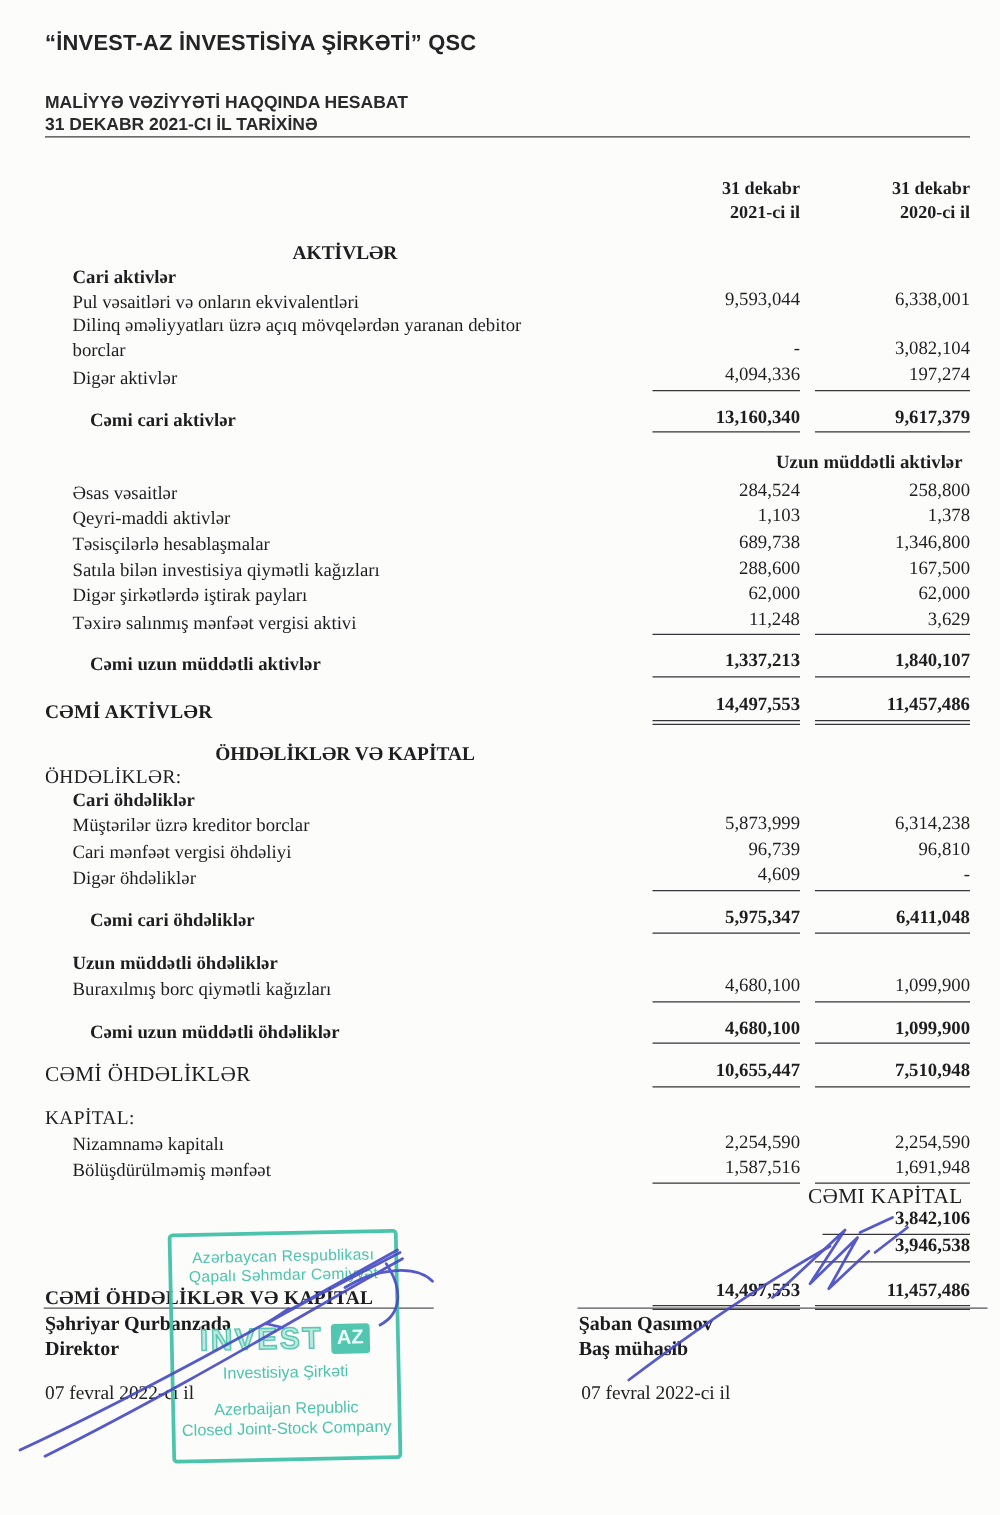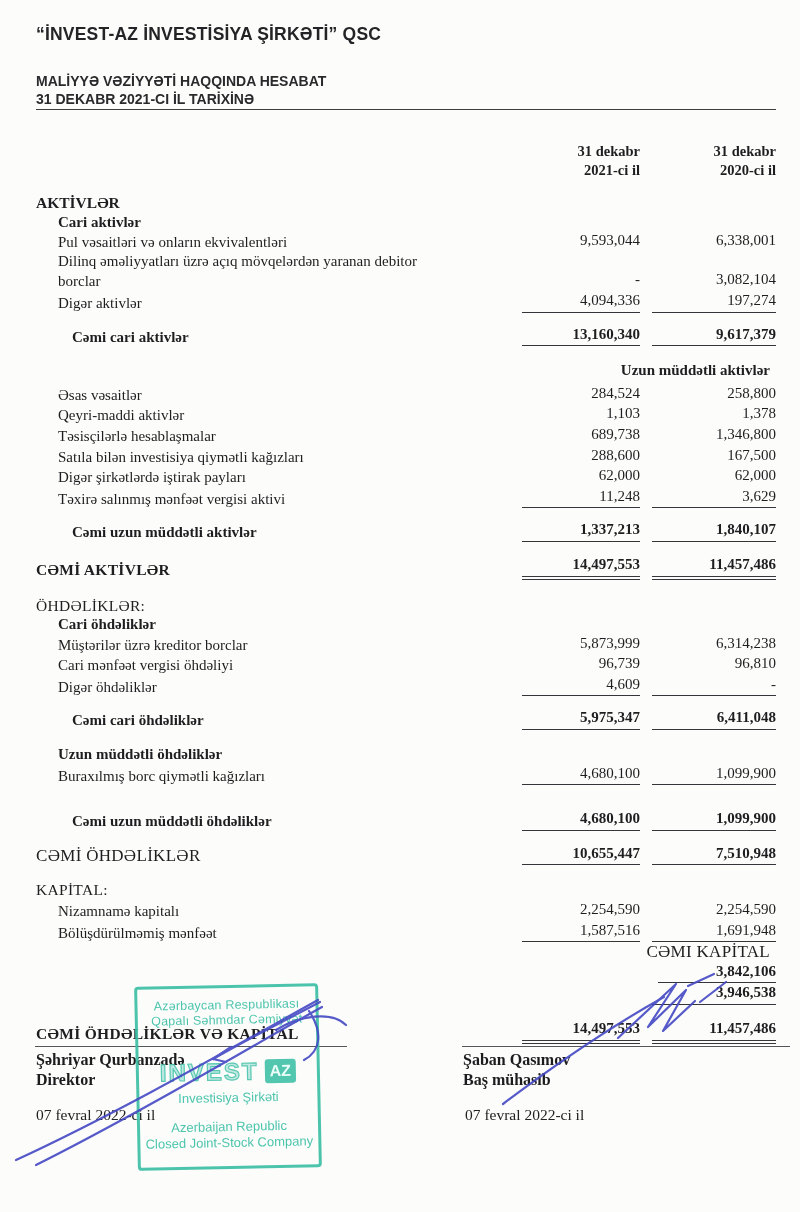--- a/index.html
+++ b/index.html
@@ -25,21 +25,21 @@
 
   
   .colheads{display:flex;justify-content:flex-end;margin:32px 0 14px 0;padding:0 24px 0 36px;}
   .colhead{width:118px;text-align:right;font-weight:bold;font-size:14.5px;line-height:19px;}
   .colhead.c2{width:124px;margin-left:12px;}
 
   
   .tbl{padding:0 24px 0 36px;}
   .row{display:flex;align-items:flex-end;line-height:18.6px;font-size:15px;}
   .lab{flex:1;padding-right:6px;}
-  .row.sec .lab{font-weight:bold;font-size:15.5px;}
+  .row.sec .lab{font-weight:bold;font-size:15.5px;text-align:center;}
   .row.sub .lab{font-weight:bold;padding-left:22px;}
   .row.item .lab{padding-left:22px;}
   .row.total .lab{font-weight:bold;padding-left:36px;}
   .row.grandB .lab{font-weight:bold;font-size:15.5px;letter-spacing:.3px;}
   .row.grandR .lab{font-size:17px;letter-spacing:.3px;}
   .row.caps .lab{font-size:15.5px;letter-spacing:.3px;}
   .num{width:118px;text-align:right;padding-bottom:2px;}
   .num.n2{width:124px;margin-left:12px;}
   .row.total .num,.row.grandB .num,.row.grandR .num{font-weight:bold;}
   .num.r1{border-bottom:1.6px solid #35353a;}
@@ -182,20 +182,21 @@
         <span class="lab">Cəmi uzun müddətli aktivlər</span>
         <span class="num n1 r1">1,337,213</span>
         <span class="num n2 r1">1,840,107</span>
       </div>
       <div class="row grandB" style="margin-top: 13px;">
         <span class="lab">CƏMİ AKTİVLƏR</span>
         <span class="num n1 r2">14,497,553</span>
         <span class="num n2 r2">11,457,486</span>
       </div>
       <div class="row sec" style="margin-top: 15px;">
+        <span class="lab">ÖHDƏLİKLƏR VƏ KAPİTAL</span>
         <span class="num n1"></span>
         <span class="num n2"></span>
       </div>
       <div class="row caps">
         <span class="lab">ÖHDƏLİKLƏR:</span>
         <span class="num n1"></span>
         <span class="num n2"></span>
       </div>
       <div class="row sub">
         <span class="lab">Cari öhdəliklər</span>
@@ -225,21 +226,21 @@
       <div class="row sub" style="margin-top: 15px;">
         <span class="lab">Uzun müddətli öhdəliklər</span>
         <span class="num n1"></span>
         <span class="num n2"></span>
       </div>
       <div class="row item">
         <span class="lab">Buraxılmış borc qiymətli kağızları</span>
         <span class="num n1 r1">4,680,100</span>
         <span class="num n2 r1">1,099,900</span>
       </div>
-      <div class="row total" style="margin-top: 24px;">
+      <div class="row total" style="margin-top: 12px;">
         <span class="lab">Cəmi uzun müddətli öhdəliklər</span>
         <span class="num n1 r1">4,680,100</span>
         <span class="num n2 r1">1,099,900</span>
       </div>
       <div class="row grandR" style="margin-top: 13px;">
         <span class="lab">CƏMİ ÖHDƏLİKLƏR</span>
         <span class="num n1 r1">10,655,447</span>
         <span class="num n2 r1">7,510,948</span>
       </div>
       <div class="row caps" style="margin-top: 16px;">

